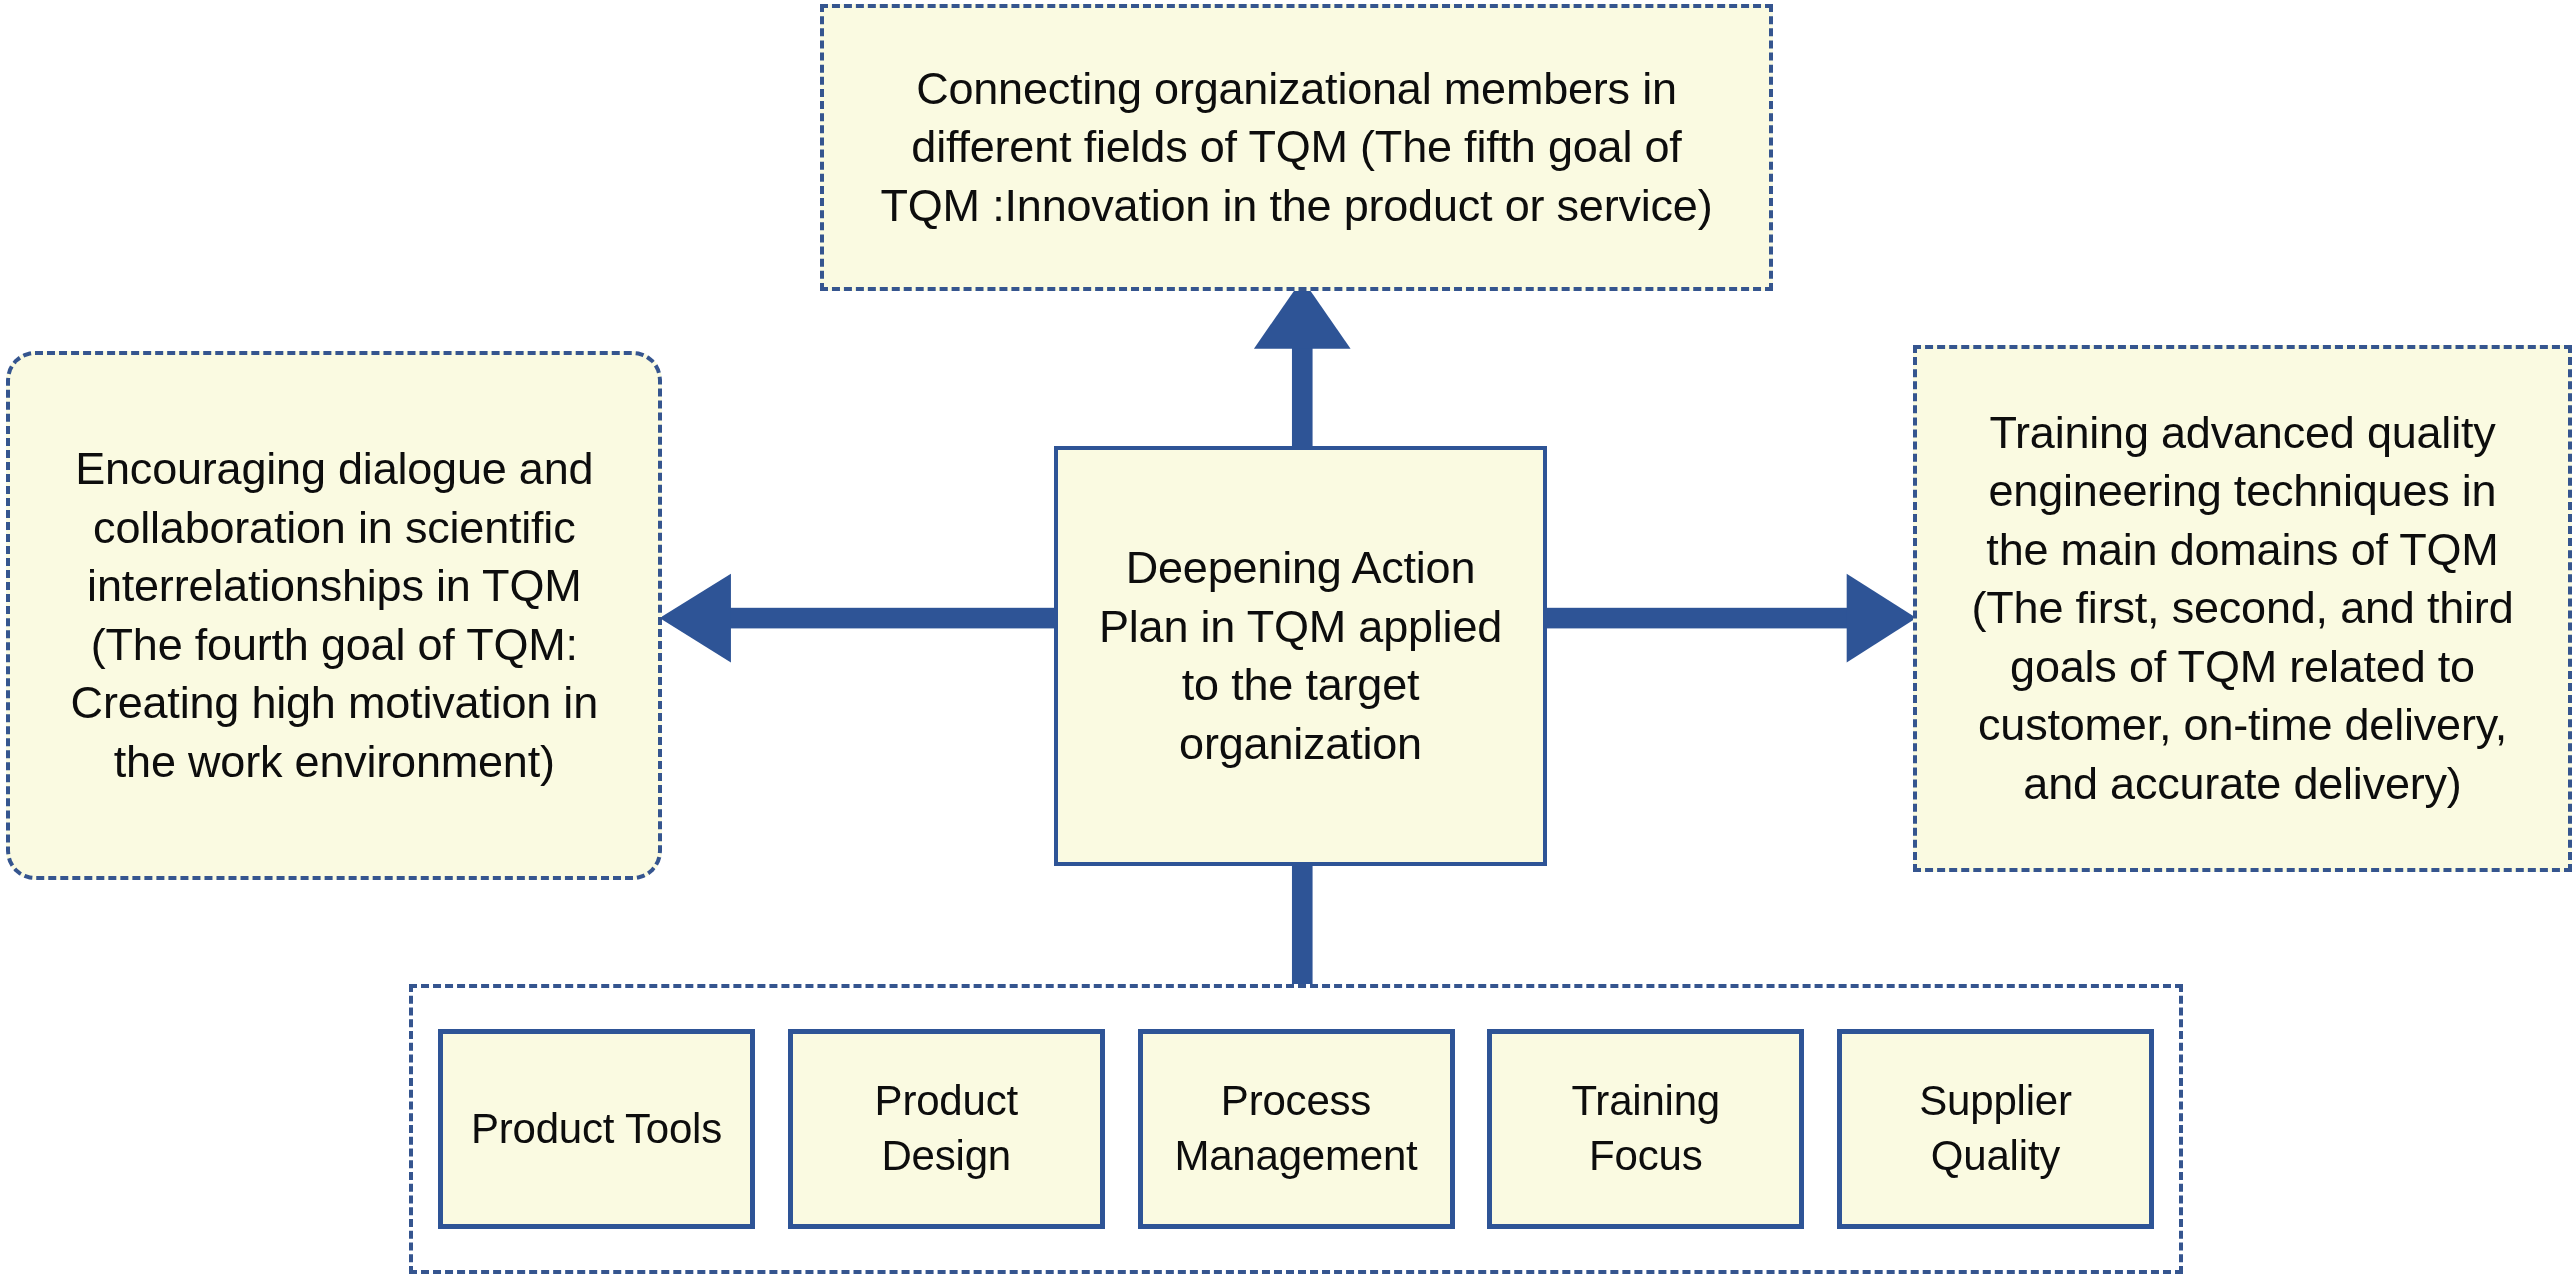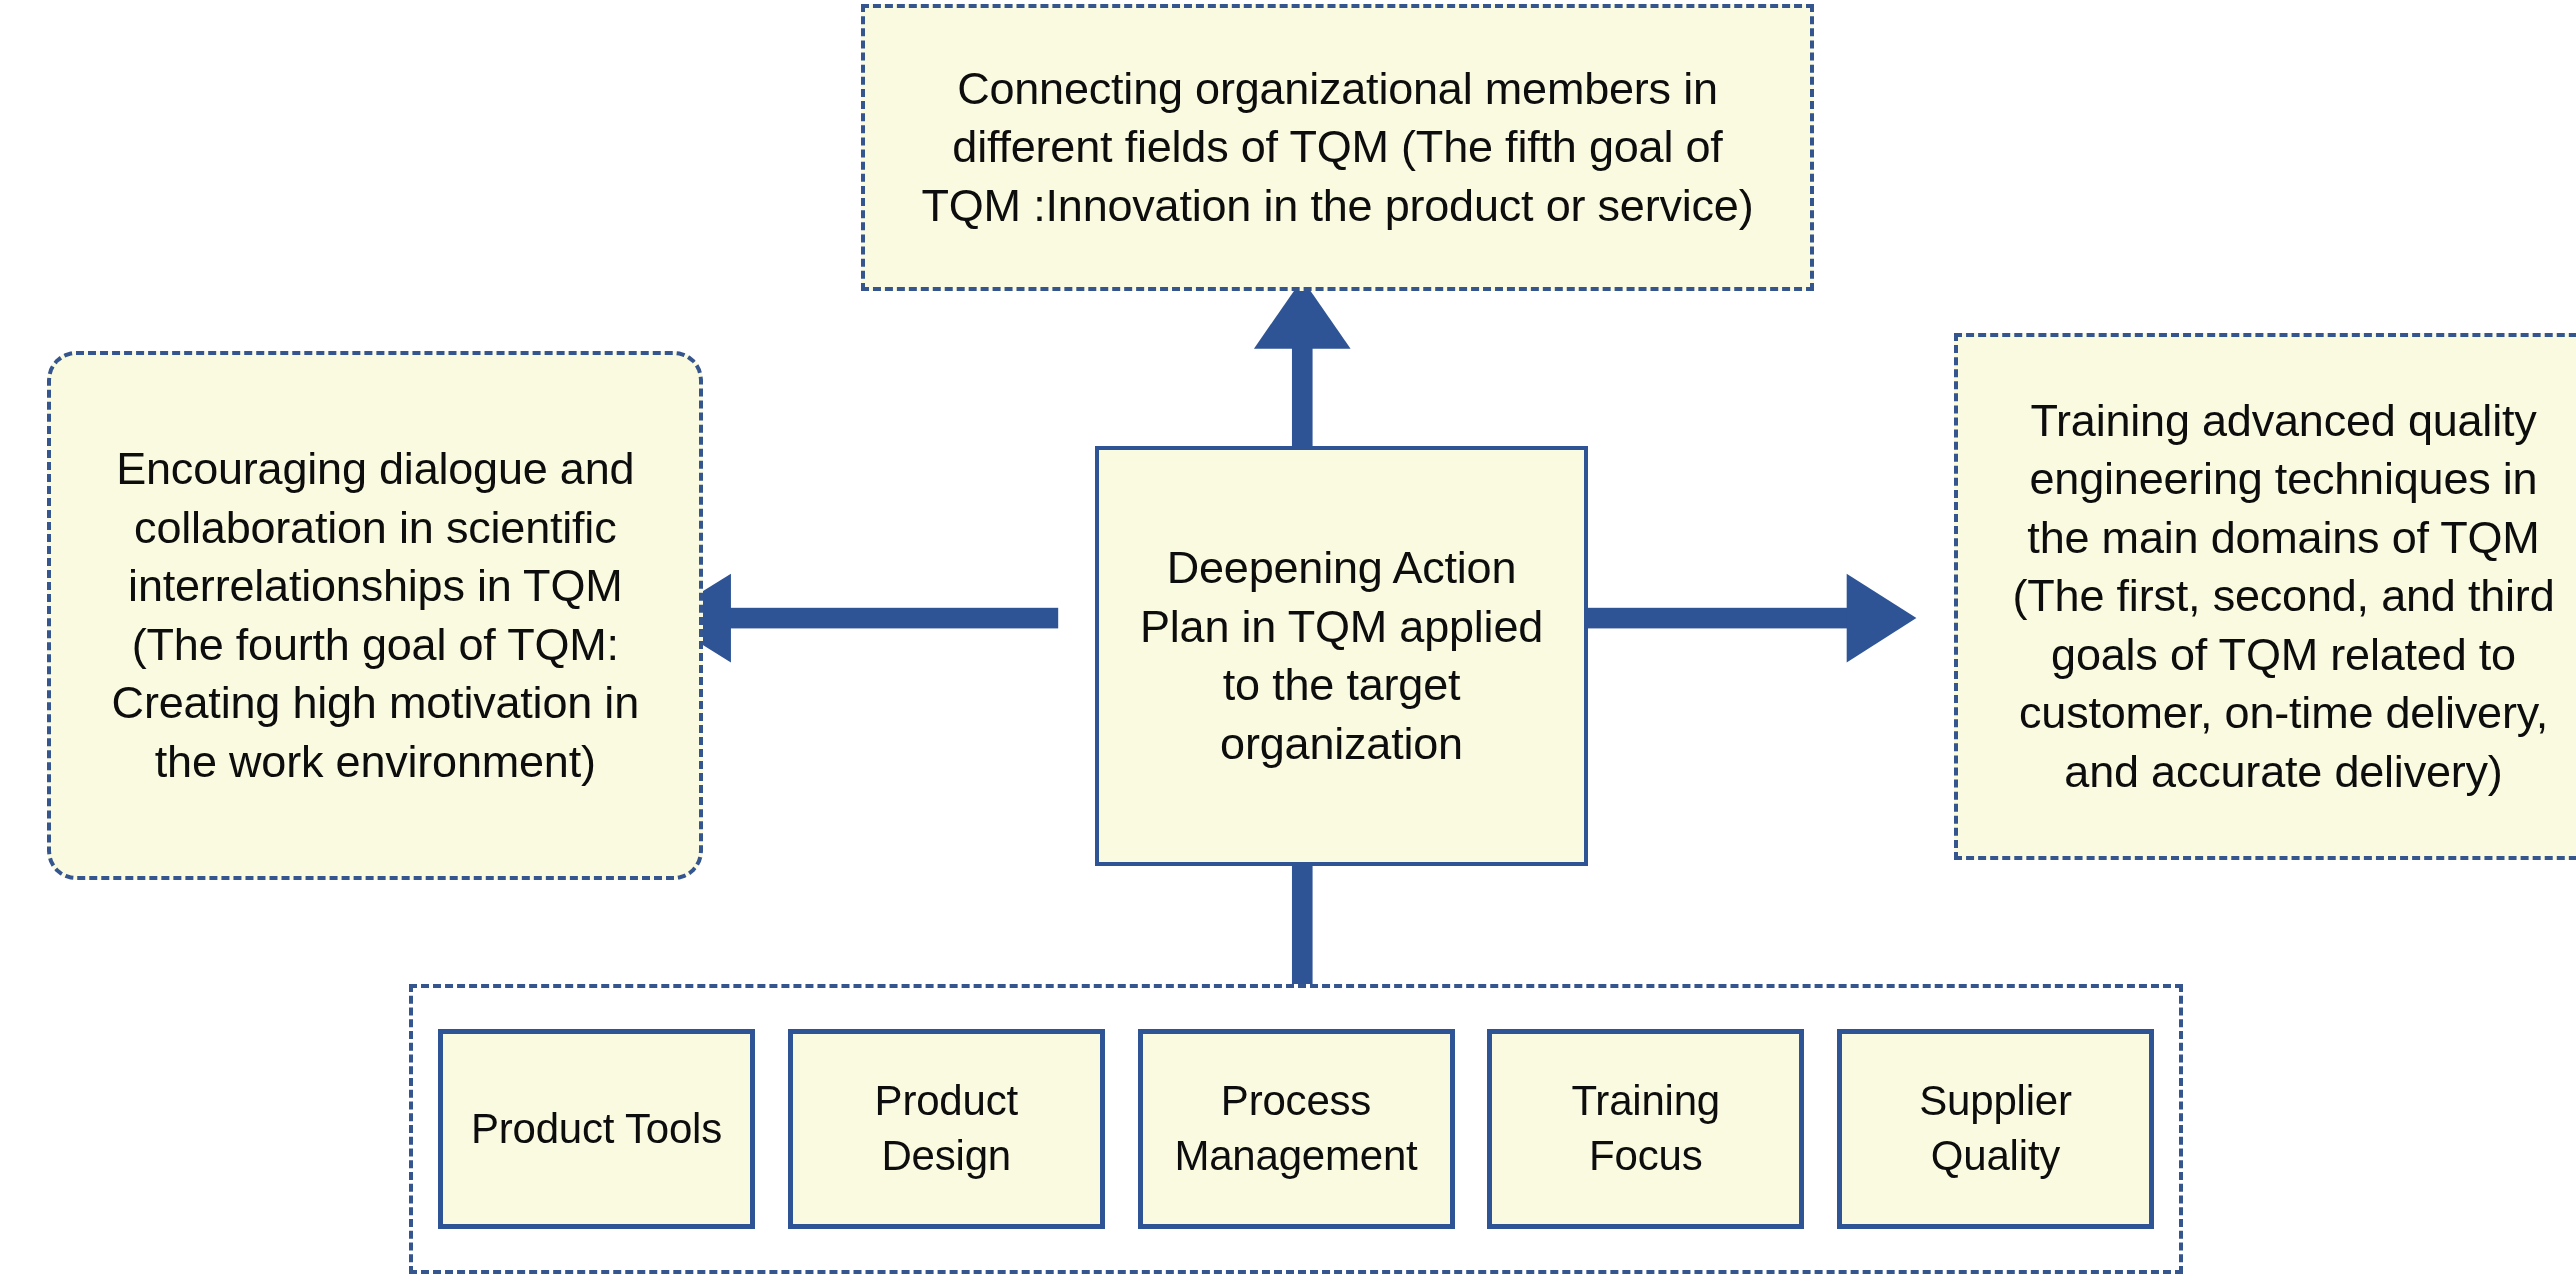--- a/index.html
+++ b/index.html
@@ -20,21 +20,20 @@
   
   .node {
     position: absolute;
     box-sizing: border-box;
     background: #FAFAE1;
     display: flex;
     align-items: center;
     justify-content: center;
     text-align: center;
     color: #0d0d0d;
-    margin-left: 41px;
   }
   .node-text {
     display: block;
     width: 100%;
     white-space: pre-line;
     line-height: 1.30;
     letter-spacing: -0.2px;
   }
 
   .dashed {
@@ -50,21 +49,21 @@
     width: 953px; height: 287px;
     font-size: 45px;
   }
   #node-left {
     left: 6.3px;  top: 351px;
     width: 656px; height: 529px;
     font-size: 45px;
     border-radius: 29px;
   }
   #node-right {
-    left: 1913px; top: 333px;
+    left: 1913px; top: 345px;
     width: 659px;  height: 527px;
     font-size: 45px;
   }
   #node-center {
     left: 1054px; top: 446px;
     width: 493px; height: 420px;
     font-size: 45px;
   }
 
   

